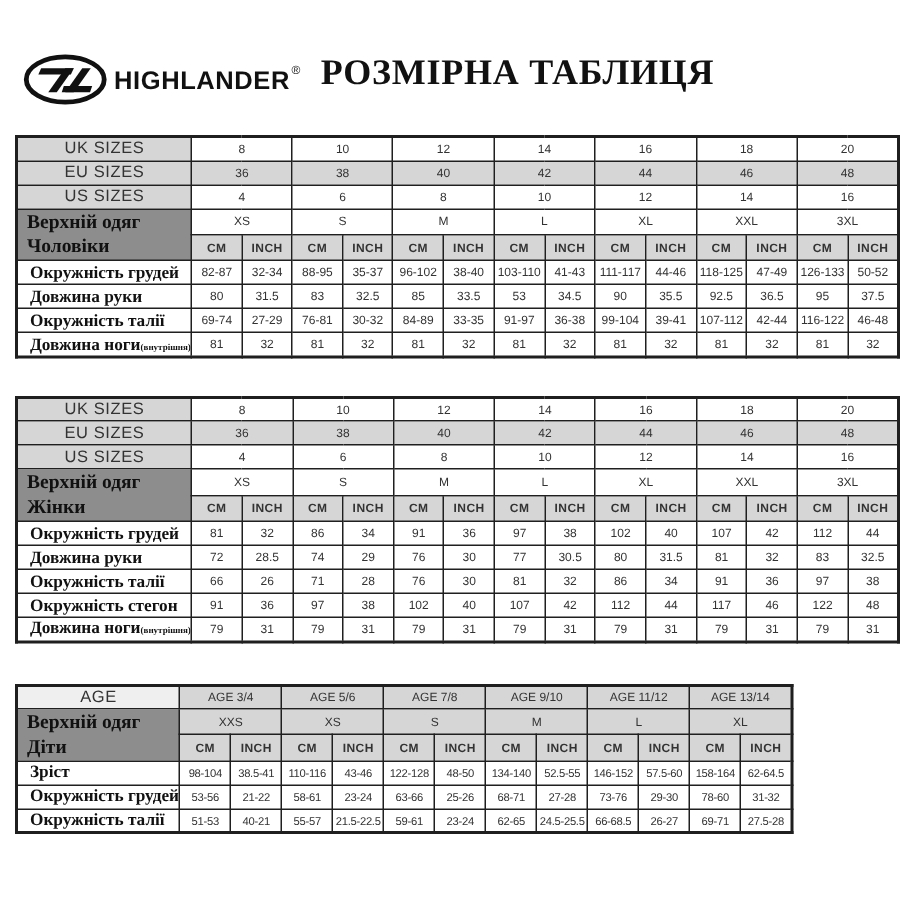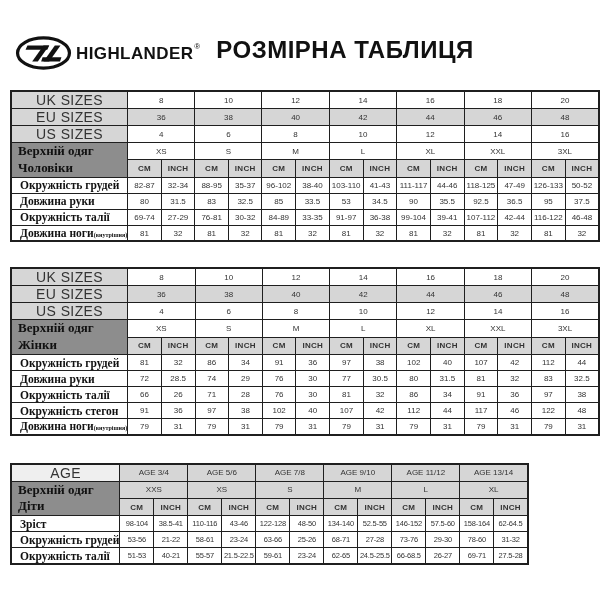--- a/index.html
+++ b/index.html
@@ -23,39 +23,39 @@
   header{position:relative;height:90px;border-radius:22px;}
   .logo{position:absolute;left:15px;top:36px;display:flex;align-items:center;}
   .logo svg{display:block;}
   .brand{
     font-weight:bold;font-size:17px;letter-spacing:0.4px;color:var(--text_dark);
     margin-left:4px;line-height:1;
   }
   .reg{font-size:8px;color:var(--text_dark);position:relative;top:-7px;left:1px;}
   h1.title{
     position:absolute;left:205px;top:36px;width:280px;margin:0;
-    font-family:Liberation Sans, sans-serif;font-weight:bold;font-size:24px;
+    font-family:Liberation Serif, serif;font-weight:bold;font-size:24px;
     letter-spacing:0.5px;color:var(--text_dark);text-align:center;white-space:nowrap;
   }
 
   
   #tables{margin-left:10px;}
   table.size-table{
     border-collapse:collapse;table-layout:fixed;
     border:2px solid var(--border);
   }
   table.men{margin-bottom:25px;}
   table.women{margin-bottom:27px;}
   td{
     border:1px solid var(--border);
     height:16px;padding:0;text-align:center;vertical-align:middle;
     font-size:8px;color:var(--text_val);
     overflow:hidden;white-space:nowrap;
   }
-  td.lbl{font-size:14px;letter-spacing:0.4px;margin-left:36px;}
+  td.lbl{font-size:11px;letter-spacing:0.4px;margin-left:36px;}
   .graybg{background:var(--light_gray);}
   .whitebg{background:#ffffff;}
   .agebg{background:var(--age_gray);}
   td.section{
     background:var(--dark_gray);text-align:left;padding-left:6px;
     font-family:"Liberation Serif",serif;font-weight:bold;font-size:13px;
     color:var(--text_dark);
   }
   .secline{line-height:1.3;}
   td.rowlabel{

